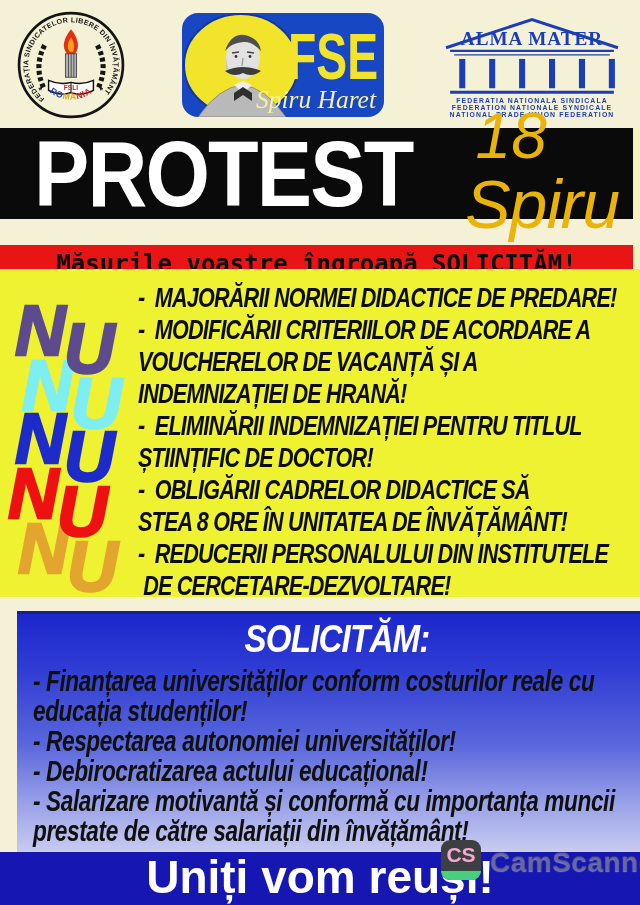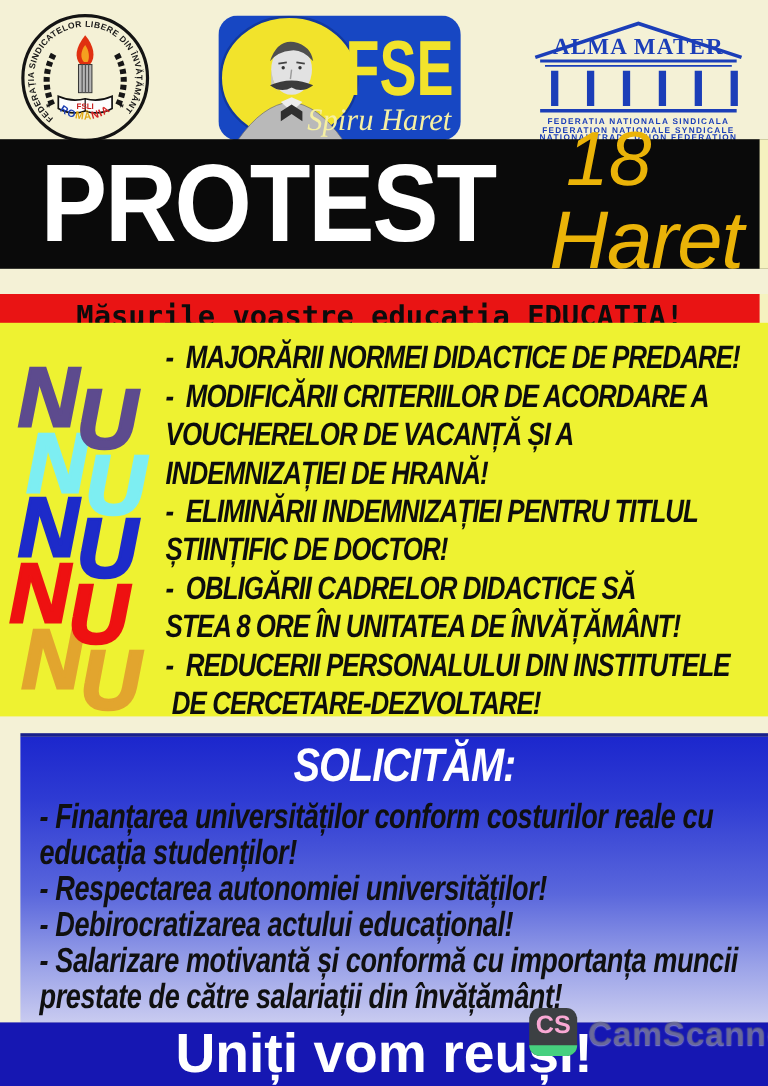--- a/index.html
+++ b/index.html
@@ -10,21 +10,21 @@
   }
   
   .top-band{
     position:absolute;top:0;left:0;width:640px;height:128px;
     background:#f4f1d6;display:flex;align-items:center;
     justify-content:space-between;box-sizing:border-box;
     padding:8px 16px 6px 16px;
   }
   
   .protest-band{
-    position:absolute;top:116px;left:0;width:640px;height:108px;
+    position:absolute;top:128px;left:0;width:640px;height:91px;
     background:#0a0a0a;box-sizing:border-box;border-right:7px solid #f5f2bf;
     display:flex;align-items:center;justify-content:space-between;
   }
   .protest-title{
     color:#ffffff;font-weight:bold;font-size:92px;letter-spacing:-2px;
     transform:scaleX(0.9);transform-origin:left center;
     margin-left:34px;line-height:100px;white-space:pre;
   }
   .protest-date{
     text-align:center;color:#eab308;font-style:italic;font-weight:normal;
@@ -208,26 +208,26 @@
       <text x="91" y="89" text-anchor="middle" font-size="6.8" font-weight="bold" fill="#1b3eb8" letter-spacing="1.1">FEDERATIA NATIONALA SINDICALA</text>
       <text x="91" y="96" text-anchor="middle" font-size="6.8" font-weight="bold" fill="#1b3eb8" letter-spacing="1.1">FEDERATION NATIONALE SYNDICALE</text>
       <text x="91" y="102.5" text-anchor="middle" font-size="6.8" font-weight="bold" fill="#1b3eb8" letter-spacing="1.1">NATIONAL TRADE UNION FEDERATION</text>
     </svg>
   </div>
 
   <div class="protest-band">
     <div class="protest-title">PROTEST</div>
     <div class="protest-date">
       <span class="day">18</span>
-      <span class="month">Haret</span>
+      <span class="month">Spiru</span>
     </div>
   </div>
 
   <div class="red-band">
-    <div class="tagline">Măsurile voastre educația EDUCAȚIA!</div>
+    <div class="tagline">Măsurile voastre îngroapă SOLICITĂM!</div>
   </div>
 
   <div class="demands">
     <div class="nu nu-0" style="color: rgb(93, 75, 142);"><span>N</span><span class="u">U</span></div>
     <div class="nu nu-1" style="color: rgb(125, 238, 242);"><span>N</span><span class="u">U</span></div>
     <div class="nu nu-2" style="color: rgb(29, 43, 201);"><span>N</span><span class="u">U</span></div>
     <div class="nu nu-3" style="color: rgb(238, 17, 17);"><span>N</span><span class="u">U</span></div>
     <div class="nu nu-4" style="color: rgb(226, 165, 46);"><span>N</span><span class="u">U</span></div>
     <div class="demand-lines">
       <div class="d-line">-  MAJORĂRII NORMEI DIDACTICE DE PREDARE!</div>

